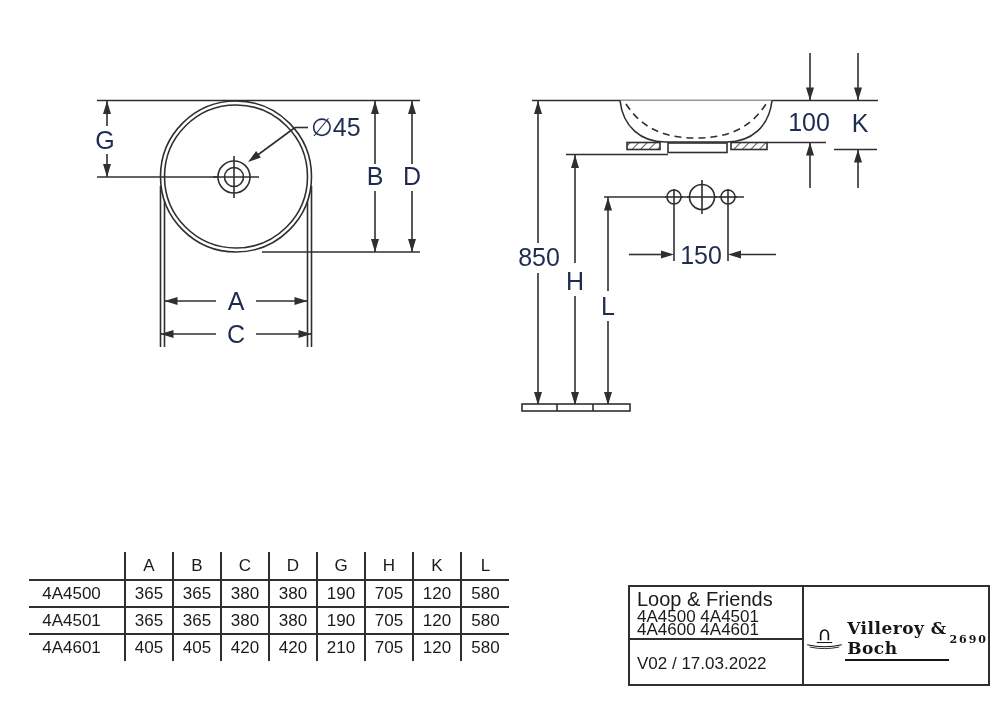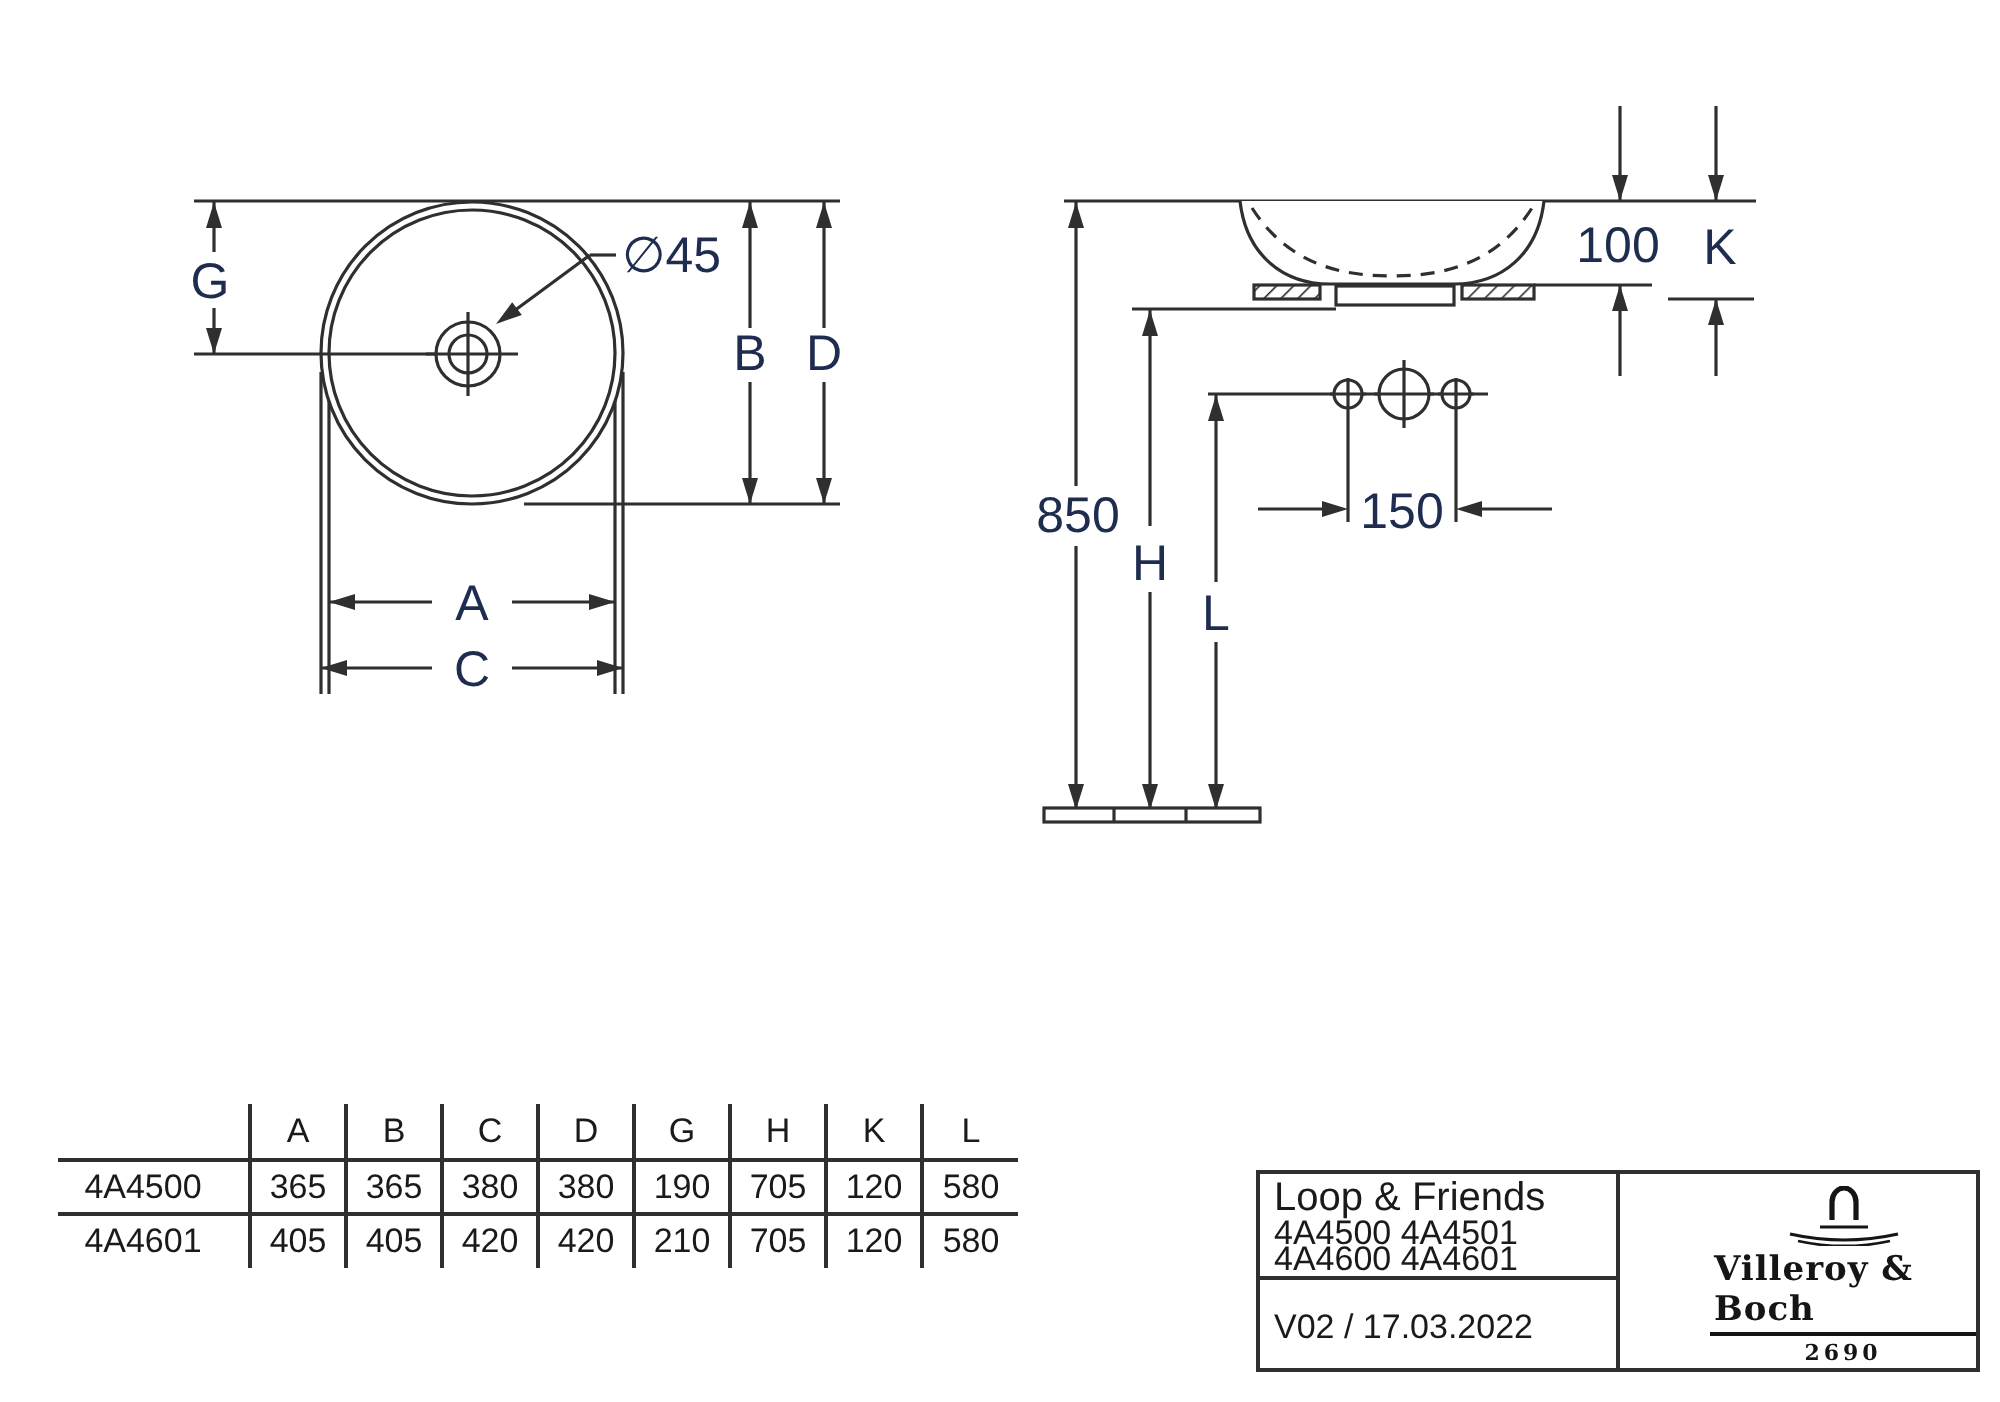--- a/index.html
+++ b/index.html
@@ -22,21 +22,21 @@
   .dim-table .model-cell { text-align:center; padding-right:10px; }
 
   
   .title-block { position:absolute; left:628px; top:585px; width:362px; height:101px;
                  border:2px solid #2f2f2f; display:flex; color:#1a1a1a; }
   .tb-left { width:180px; border-right:2px solid #2f2f2f; display:flex; flex-direction:column; }
   .tb-product { height:53px; border-bottom:2px solid #2f2f2f; padding:2px 0 0 7px; overflow:hidden; }
   .tb-title { font-size:20px; line-height:21px; letter-spacing:0px; }
   .tb-codes { font-size:17px; line-height:13px; }
   .tb-version { flex:1; padding:14px 0 0 7px; font-size:17px; }
-  .tb-logo { flex:1; display:flex; flex-direction:column; align-items:center; justify-content:flex-start; padding-top:6px;padding-left:45px; }
+  .tb-logo { flex:1; display:flex; flex-direction:row; align-items:center; justify-content:flex-start; padding-top:6px; }
   .brand-name { font-family:"DejaVu Serif","Liberation Serif",serif; font-weight:bold; font-size:17px;
                 color:#151515; border-bottom:2px solid #151515; padding:0 2px 1px 2px; margin-top:2px; letter-spacing:0.5px; }
   .brand-year { font-family:"DejaVu Serif","Liberation Serif",serif; font-weight:bold; font-size:11px;
                 letter-spacing:2px; margin-top:2px; color:#151515; }
 </style>
 </head>
 <body>
 
 <div class="canvas">
 
@@ -228,20 +228,31 @@
         <th>D</th>
         <th>G</th>
         <th>H</th>
         <th>K</th>
         <th>L</th>
       </tr>
     </thead>
     <tbody>
       <tr>
         <td class="model-cell">4A4500</td>
+        <td>365</td>
+        <td>365</td>
+        <td>380</td>
+        <td>380</td>
+        <td>190</td>
+        <td>705</td>
+        <td>120</td>
+        <td>580</td>
+      </tr>
+      <tr>
+        <td class="model-cell">4A4501</td>
         <td>365</td>
         <td>365</td>
         <td>380</td>
         <td>380</td>
         <td>190</td>
         <td>705</td>
         <td>120</td>
         <td>580</td>
       </tr>
       <tr>

